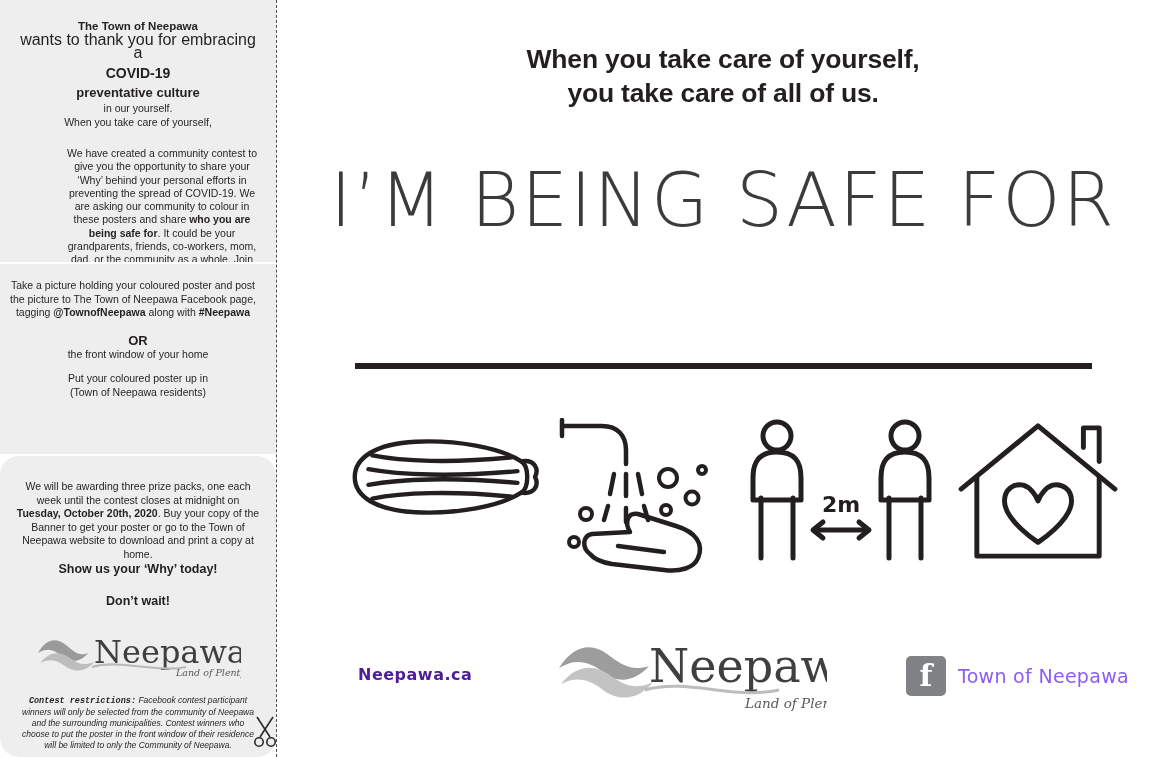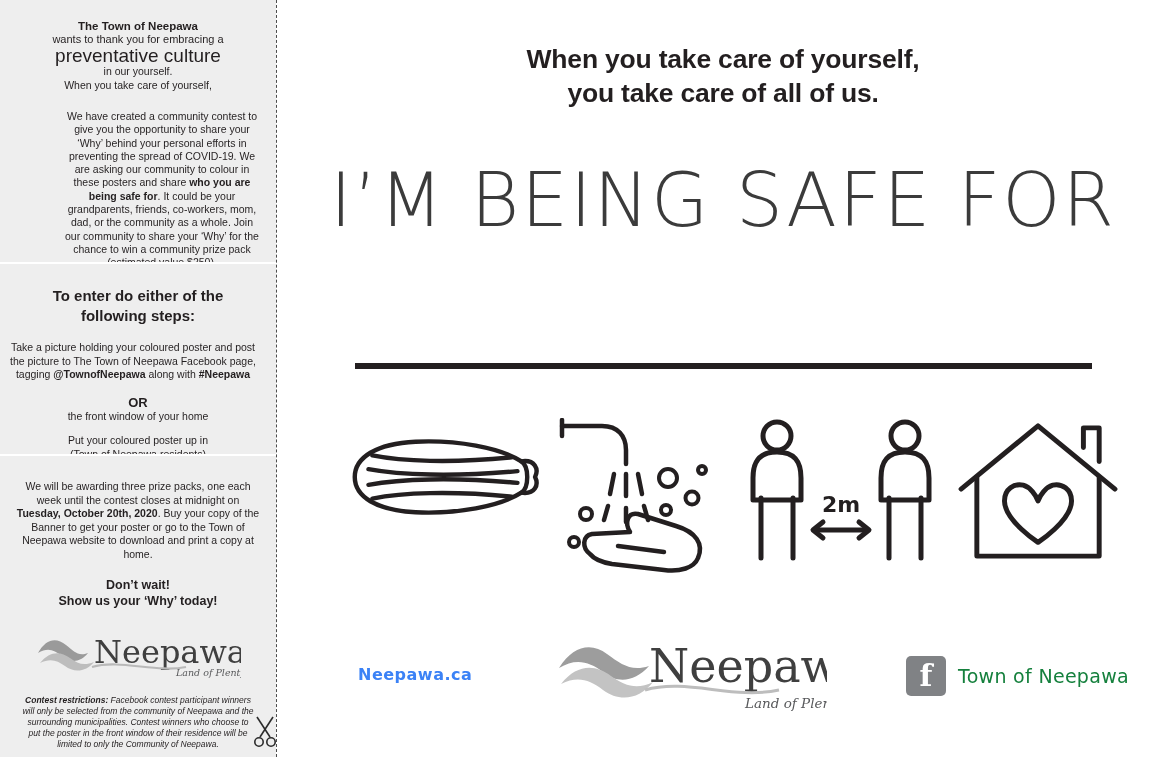--- a/index.html
+++ b/index.html
@@ -24,36 +24,36 @@
     background: #ffffff;
   }
   .lblock {
     position: absolute;
     left: 0; width: 276px;
     background: #eeeeee;
     text-align: center;
   }
   #blockA { top: 0; height: 262px; }
   #blockB { top: 264px; height: 190px; }
-  #blockC { top: 456px; height: 301px; }
+  #blockC { top: 456px; height: 301px; border-radius: 19px; }
 
   .sep {
     position: absolute; left: 0; width: 276px; height: 2px;
     background: #ffffff; z-index: 3;
   }
   #sepA { top: 262px; }
   #sepB { top: 454px; }
 
   .pad { padding: 0 16px; }
   .b { font-weight: bold; }
 
   #blockA .headline1 { font-size: 11.5px; font-weight: bold; line-height: 14px; padding-top: 19px; }
-  #blockA .sub1 { font-size: 11px; line-height: 13px; }
+  #blockA .sub1 { font-size: 16px; line-height: 13px; }
   #blockA .covid { font-size: 14px; font-weight: bold; line-height: 19px; padding-top: 5px; }
-  #blockA .prev  { font-size: 19px; font-weight: normal; line-height: 19px; }
+  #blockA .prev  { font-size: 13px; font-weight: bold; line-height: 19px; }
   #blockA .sub2 { font-size: 10.5px; line-height: 13.5px; }
   #blockA .para {
     font-size: 10.5px; line-height: 13.3px;
     text-align: center; padding: 18px 16px 0 16px; margin-left: 48px;
   }
 
   #blockB .h2 {
     font-size: 15px; font-weight: bold; line-height: 20px;
     padding: 22px 22px 0 22px;
   }
@@ -64,21 +64,21 @@
   #blockC .p4 { font-size: 10.5px; line-height: 13.5px; padding: 24px 14px 0 14px; }
   #blockC .dontwait { font-size: 12.5px; font-weight: bold; line-height: 16px; padding-top: 16px; }
 
   
   .logo-wrap { position: relative; margin: 0 auto; }
   #leftLogo { width: 205px; height: 62px; margin-top: 14px; }
   #blockC .restrict {
     font-size: 8.5px; line-height: 11px; font-style: italic;
     padding: 10px 22px 0 22px; text-align: center;
   }
-  #blockC .restrict b { font-style: italic; }
+  #blockC .restrict b { font-style: italic; font-family: Liberation Mono, monospace; }
 
   
   #cutline {
     position: absolute; left: 276px; top: 0;
     width: 0; height: 757px;
     border-left: 1px dashed #4d4d4d;
     z-index: 5;
   }
   #scissors {
     position: absolute; left: 252px; top: 714px;
@@ -122,69 +122,69 @@
   #icon-wash     { left: 215px; width: 180px; }
   #icon-distance { left: 400px; width: 210px; }
   #icon-home     { left: 615px; width: 175px; }
 
   
   #footer { position: absolute; left: 0; top: 620px; width: 894px; height: 130px; }
   #neepawaCa {
     position: absolute; left: 82px; top: 45px;
     font-family: "DejaVu Sans", sans-serif;
     font-size: 16px; font-weight: bold; letter-spacing: 0.5px;
-    color: #3b82f6;
+    color: #4c1d95;
   }
   #footerLogo { position: absolute; left: 281px; top: 8px; width: 270px; height: 95px; }
   #fb { position: absolute; left: 630px; top: 36px; display: flex; align-items: center; }
   #fbIcon { width: 40px; height: 40px; background: #808285; border-radius: 5px; position: relative; }
   #fbIcon span {
     position: absolute; left: 0; top: 0; width: 40px; height: 40px;
     color: #ffffff; font-family: "DejaVu Serif", serif; font-weight: bold;
     font-size: 30px; line-height: 40px; text-align: center;
   }
   #fbLabel {
     margin-left: 12px;
     font-family: "DejaVu Sans", sans-serif;
-    font-size: 19px; color: #15803d; letter-spacing: 0.3px;
+    font-size: 19px; color: #8b5cf6; letter-spacing: 0.3px;
   }
 </style>
 </head>
 <body>
 
 <div id="page">
 
   <div id="left">
 
     <div class="lblock" id="blockA">
       <div class="headline1 pad">The Town of Neepawa</div>
       <div class="sub1 pad">wants to thank you for embracing a</div>
+      <div class="covid">COVID-19</div>
       <div class="prev">preventative culture</div>
       <div class="sub2">in our yourself.</div>
       <div class="sub2">When you take care of yourself,</div>
       <div class="para"><span>We have created a community contest to give you the opportunity to share your ‘Why’ behind your personal efforts in preventing the spread of COVID-19. We are asking our community to colour in these posters and share </span><span class="b">who you are being safe for</span><span>. It could be your grandparents, friends, co-workers, mom, dad, or the community as a whole. Join our community to share your ‘Why’ for the chance to win a community prize pack (estimated value $250).</span></div>
     </div>
 
     <div class="sep" id="sepA"></div>
 
     <div class="lblock" id="blockB">
-      <div class="h2">To enter do either of the following steps:</div>
       <div class="p2"><span>Take a picture holding your coloured poster and post the picture to The Town of Neepawa Facebook page, tagging </span><span class="b">@TownofNeepawa</span><span> along with </span><span class="b">#Neepawa</span></div>
       <div class="or">OR</div>
       <div class="p3" style="padding-top:0">the front window of your home</div>
       <div class="p3">Put your coloured poster up in</div>
       <div class="p3" style="padding-top:0">(Town of Neepawa residents)</div>
     </div>
 
     <div class="sep" id="sepB"></div>
 
     <div class="lblock" id="blockC">
       <div class="p4"><span>We will be awarding three prize packs, one each week until the contest closes at midnight on </span><span class="b">Tuesday, October 20th, 2020</span><span>. Buy your copy of the Banner to get your poster or go to the Town of Neepawa website to download and print a copy at home.</span></div>
+      <div class="dontwait" style="padding-top:0">Show us your ‘Why’ today!</div>
       <div class="dontwait">Don’t wait!</div>
-      <div class="dontwait" style="padding-top:0">Show us your ‘Why’ today!</div>
 
       <div id="leftLogo" class="logo-wrap">
         <svg viewBox="0 0 205 62" width="205" height="62">
           <path d="M2,30 C10,16 20,14 30,22 C38,28 42,34 52,30 C44,40 34,40 26,33 C18,27 12,24 2,30 Z" fill="#9a9a9a"></path>
           <path d="M4,40 C14,28 24,28 34,35 C42,41 48,43 58,39 C50,49 38,50 29,43 C21,37 14,35 4,40 Z" fill="#bdbdbd"></path>
           <text x="58" y="40" font-family="DejaVu Serif, serif" font-size="32" fill="#3f3f3f">Neepawa</text>
           <text x="140" y="53" font-family="DejaVu Serif, serif" font-size="9.5" font-style="italic" fill="#58595b">Land of Plenty</text>
           <path d="M56,44 C84,36 120,50 150,44" stroke="#b9b9b9" stroke-width="2.2" fill="none"></path>
         </svg>
       </div>

